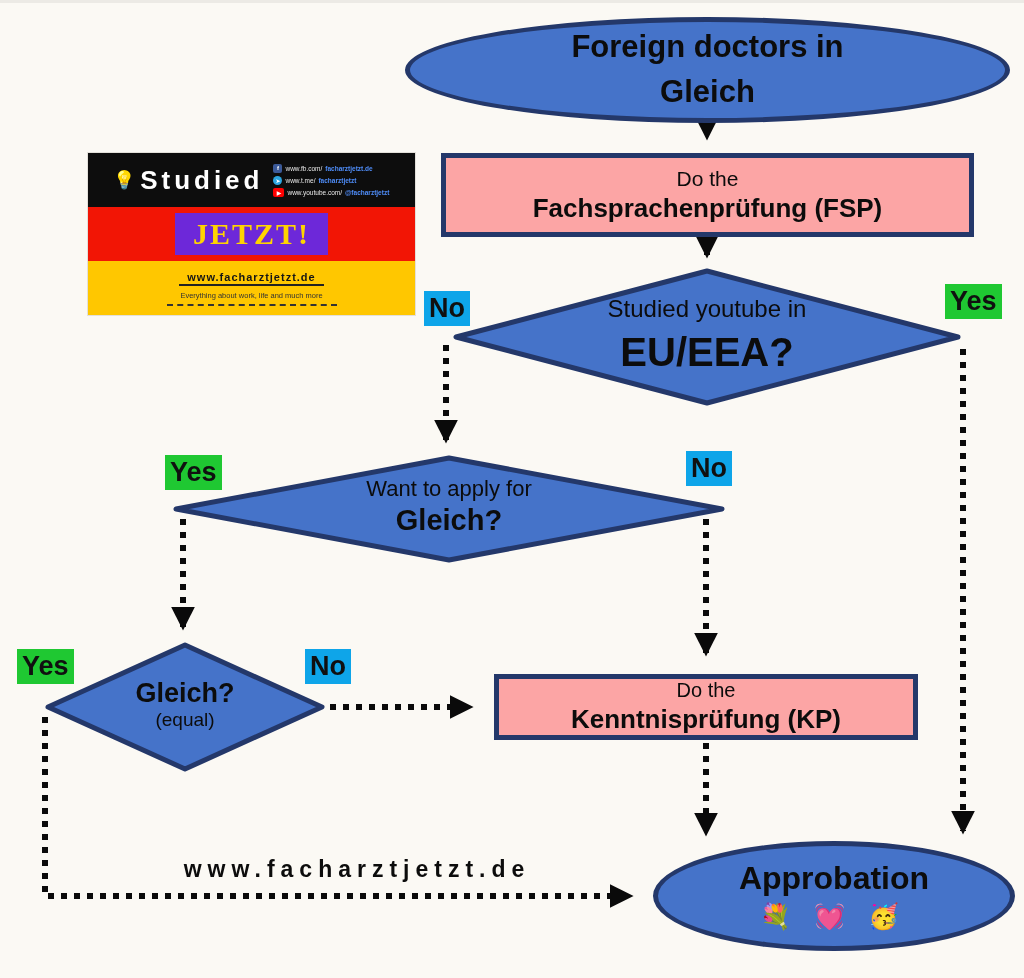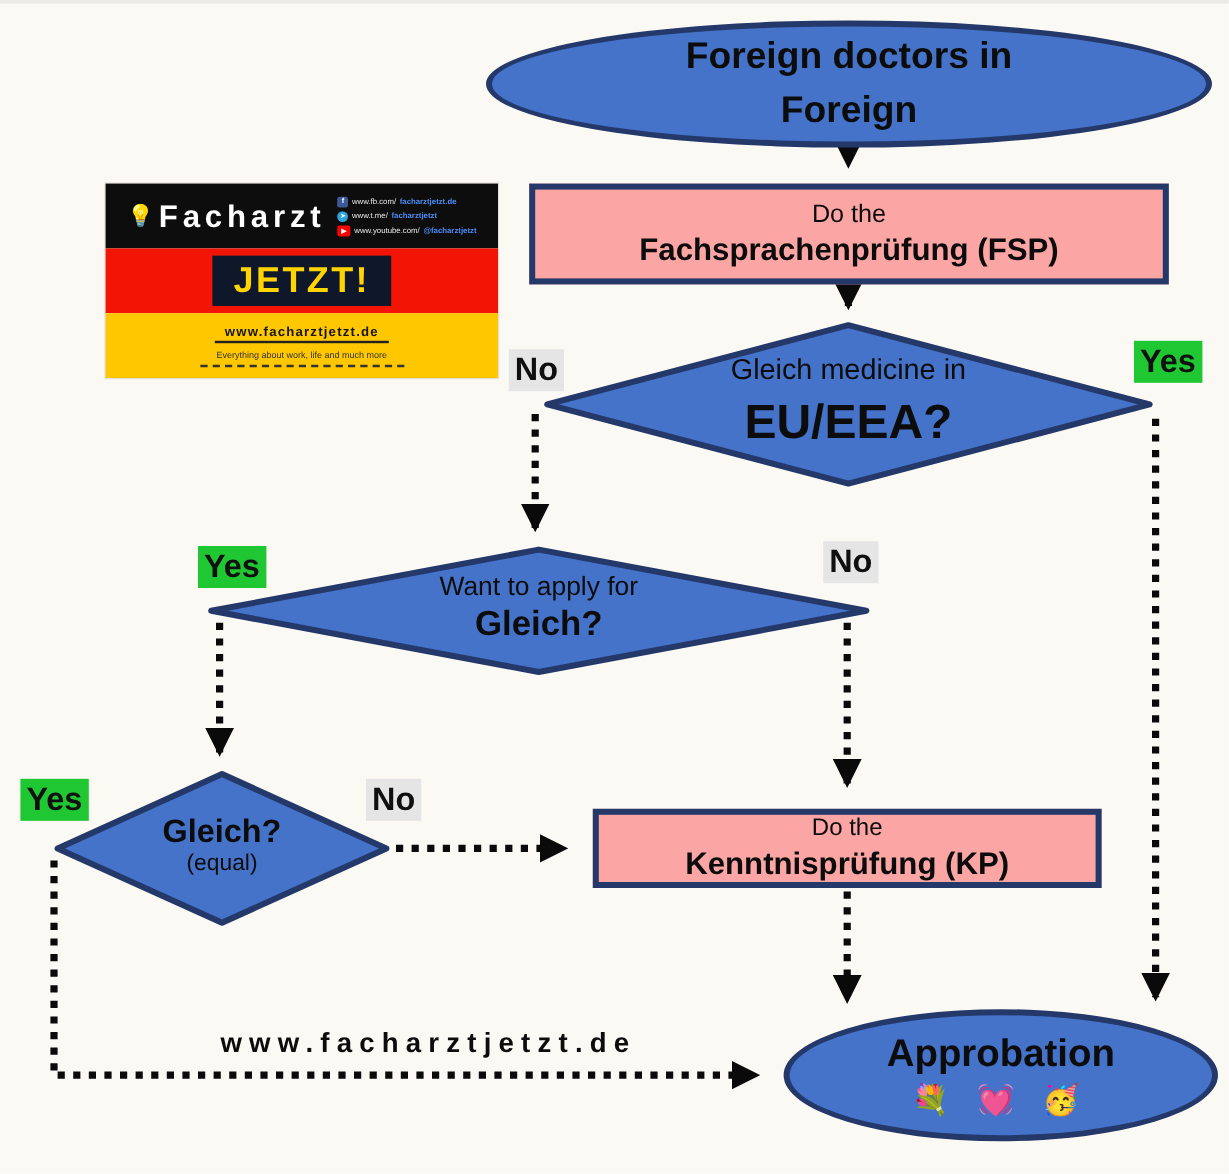--- a/index.html
+++ b/index.html
@@ -32,21 +32,21 @@
   .eu-text .l2{font-size:40px;font-weight:bold;line-height:1.2;margin-top:4px;}
   .want-text{left:449px;top:504px;}
   .want-text .l1{font-size:22px;line-height:1.2;}
   .want-text .l2{font-size:29px;font-weight:bold;line-height:1.2;margin-top:1px;}
   .gleich-text{left:185px;top:702px;width:240px;}
   .gleich-text .l1{font-size:27px;font-weight:bold;line-height:1.15;}
   .gleich-text .l2{font-size:19px;line-height:1.2;margin-top:0;}
   
   .badge{position:absolute;font-size:27px;font-weight:bold;color:#101010;padding:0 5px;line-height:1.3;}
   .yes{background:#1fc832;}
-  .no{background:#e5e5e5;}
+  .no{background:#0ea5e9;}
   .eu-no{left:424px;top:288px;}
   .eu-yes{left:945px;top:281px;}
   .want-yes{left:165px;top:452px;}
   .want-no{left:686px;top:448px;}
   .gleich-yes{left:17px;top:646px;}
   .gleich-no{left:305px;top:646px;}
   
   .site-label{position:absolute;left:357px;top:866px;transform:translate(-50%,-50%);
     font-size:23px;font-weight:bold;letter-spacing:6px;color:#0c0c0c;white-space:nowrap;}
   
@@ -58,21 +58,21 @@
   .brand-row{display:flex;align-items:center;gap:4px;}
   .bulb{font-size:18px;line-height:1;}
   .brand-name{color:#fff;font-size:26px;font-weight:bold;letter-spacing:4px;}
   .socials{display:flex;flex-direction:column;gap:3px;margin-left:6px;}
   .social-row{display:flex;align-items:center;gap:3px;font-size:6.5px;color:#e8e8e8;white-space:nowrap;}
   .social-row b{color:#4f8df9;}
   .sicon{width:9px;height:9px;display:flex;align-items:center;justify-content:center;color:#fff;font-size:6px;flex:none;}
   .fb{background:#3b5998;border-radius:2px;font-weight:bold;}
   .tg{background:#2ca5e0;border-radius:50%;}
   .yt{background:#f00;border-radius:2px;width:11px;}
-  .jetzt-box{background:#0f172a;padding:4px 18px;}
+  .jetzt-box{background:#6d28d9;padding:4px 18px;font-family:Liberation Serif, serif;}
   .jetzt-text{color:#ffd400;font-size:30px;font-weight:bold;letter-spacing:2px;}
   .band-gold{flex-direction:column;justify-content:center;}
   .logo-site{font-size:11px;font-weight:bold;letter-spacing:1px;color:#151515;border-bottom:2px solid #222;padding:0 8px 1px;}
   .logo-tagline{font-size:7.5px;color:#333;margin-top:5px;}
   .logo-rule{width:170px;border-top:2px dashed #333;margin-top:4px;}
 </style>
 </head>
 <body>
 
 <div class="stage">
@@ -96,30 +96,30 @@
     </g>
     <g fill="#4573c9" stroke="#24386a" stroke-width="5" stroke-linejoin="round">
       <polygon points="707,268 958,334 707,400 456,334"></polygon>
       <polygon points="449,455 722,506 449,557 176,506"></polygon>
       <polygon points="185,642 322,704 185,766 48,704"></polygon>
     </g>
   </svg>
 
   <div class="node ellipse start-ellipse">
     <div class="big">Foreign doctors in</div>
-    <div class="big">Foreign</div>
+    <div class="big">Gleich</div>
   </div>
 
   <div class="node rectangle fsp-rect">
     <div class="box-line1">Do the</div>
     <div class="box-line2">Fachsprachenprüfung (FSP)</div>
   </div>
 
   <div class="dtext eu-text">
-    <div class="l1">Gleich medicine in</div>
+    <div class="l1">Studied youtube in</div>
     <div class="l2">EU/EEA?</div>
   </div>
   <div class="badge no eu-no">No</div>
   <div class="badge yes eu-yes">Yes</div>
 
   <div class="dtext want-text">
     <div class="l1">Want to apply for</div>
     <div class="l2">Gleich?</div>
   </div>
   <div class="badge yes want-yes">Yes</div>
@@ -141,21 +141,21 @@
     <div class="big">Approbation</div>
     <div class="emojis">💐 💓 🥳</div>
   </div>
 
   <div class="site-label">www.facharztjetzt.de</div>
 
   <div class="logo">
     <div class="band band-black">
       <div class="brand-row">
         <span class="bulb">💡</span>
-        <span class="brand-name">Facharzt</span>
+        <span class="brand-name">Studied</span>
         <span class="socials">
           <span class="social-row">
             <span class="sicon fb">f</span>
             <span>www.fb.com/</span>
               <b>facharztjetzt.de</b>
           </span>
           <span class="social-row">
             <span class="sicon tg">➤</span>
             <span>www.t.me/</span>
               <b>facharztjetzt</b>

